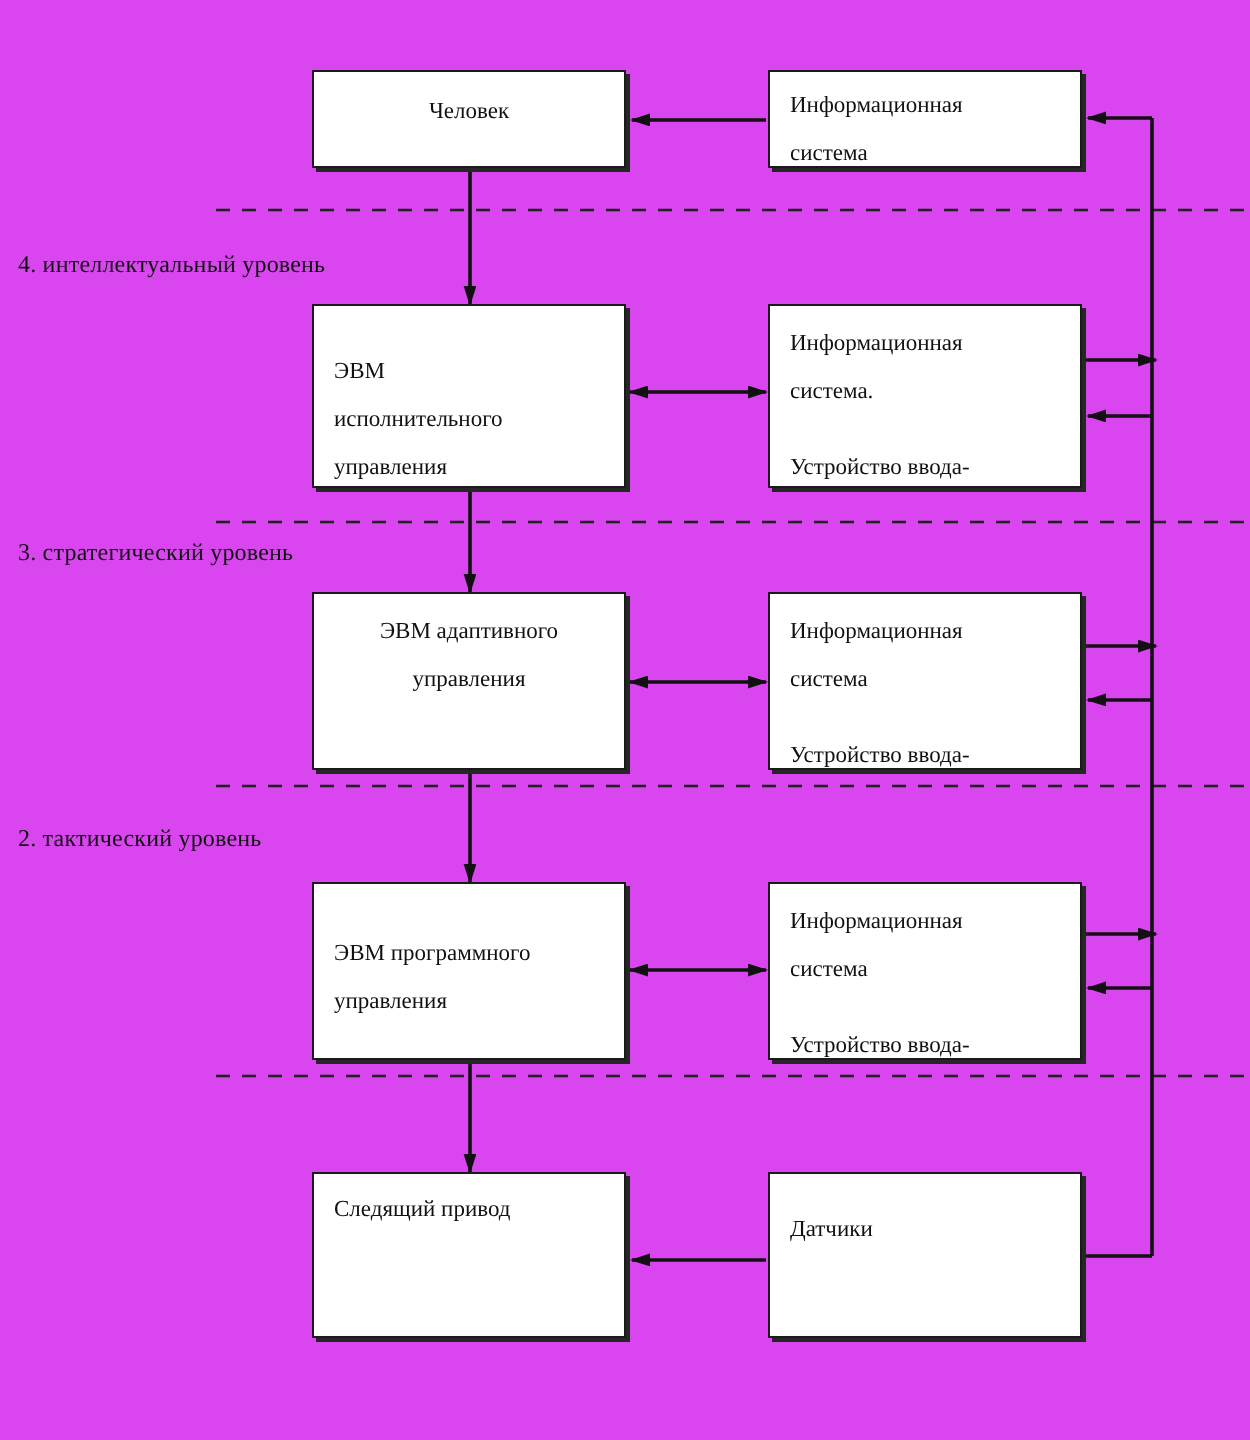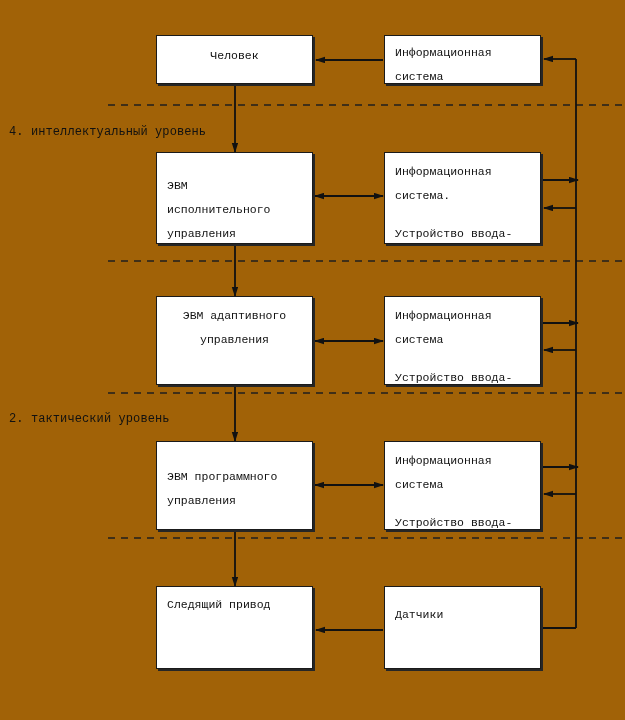--- a/index.html
+++ b/index.html
@@ -4,23 +4,23 @@
 <style>
   html, body {
     margin: 0;
     padding: 0;
     background: #ffffff;
   }
   #canvas {
     position: relative;
     width: 625px;
     height: 720px;
-    background: #a16207;
+    background: #d946ef;
     overflow: hidden;
-    font-family: Liberation Mono, monospace;
+    font-family: Liberation Serif, serif;
   }
   svg.layer {
     position: absolute;
     left: 0;
     top: 0;
     width: 625px;
     height: 720px;
     overflow: visible;
   }
   .node {
@@ -149,15 +149,16 @@
 
   <div class="node" style="left:156px; top:586px; width:157px; height:83px; padding-top:6px;">
     <span class="ln">Следящий привод</span>
   </div>
 
   <div class="node" style="left:384px; top:586px; width:157px; height:83px; padding-top:16px;">
     <span class="ln">Датчики</span>
   </div>
 
   <div class="level-label" style="left:9px; top:125px;">4. интеллектуальный уровень</div>
+  <div class="level-label" style="left:9px; top:269px;">3. стратегический уровень</div>
   <div class="level-label" style="left:9px; top:412px;">2. тактический уровень</div>
 
 </div>
 
 </body></html>

